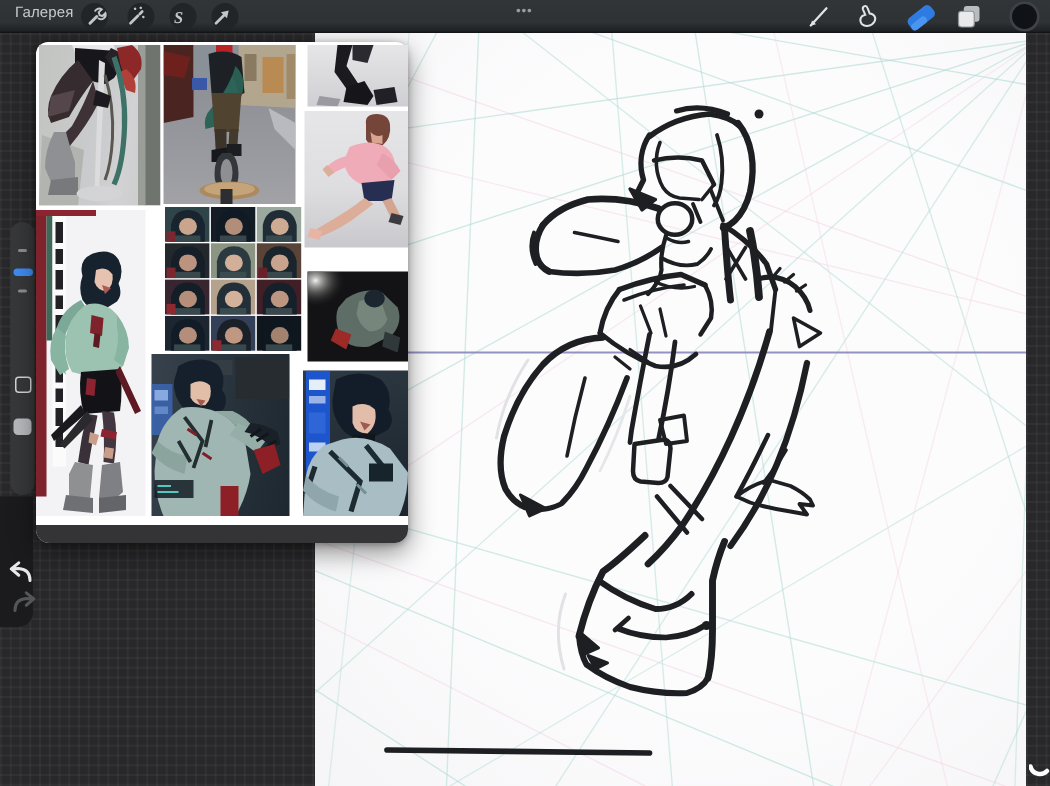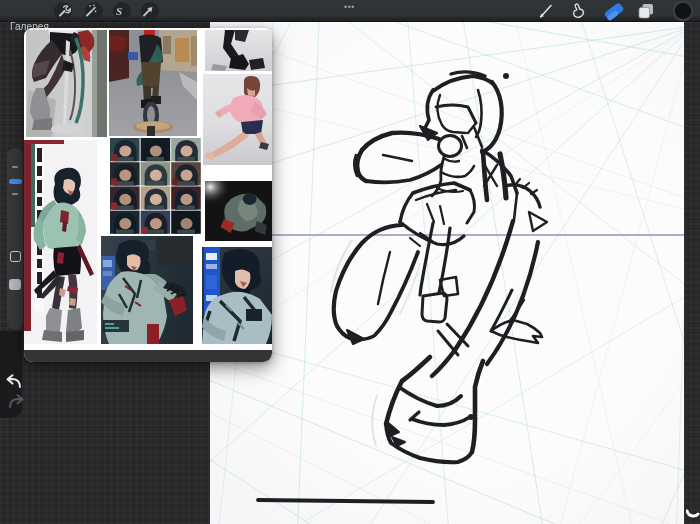--- a/index.html
+++ b/index.html
@@ -1,21 +1,21 @@
 <!DOCTYPE html>
 <html><head>
 <meta charset="utf-8">
 <style>
   html,body{margin:0;padding:0;}
   body{width:700px;height:524px;overflow:hidden;position:relative;
        background:#272728;font-family:"Liberation Sans",sans-serif;}
   .abs{position:absolute;}
   #topbar{left:0;top:0;width:700px;height:22px;background:linear-gradient(#313538 0%,#2e3235 72%,#26292c 85%,#1e2123 100%);
           border-bottom:1px solid #121415;box-sizing:border-box;}
-  #gallery{left:10px;top:21px;font-size:10px;color:#c9cbcd;letter-spacing:.1px;}
+  #gallery{left:10px;top:3px;font-size:10px;color:#c9cbcd;letter-spacing:.1px;}
   .tbtn{width:18px;height:18px;border-radius:50%;background:#212528;top:2px;}
   .desk{background:#28282a;
     background-image:
       linear-gradient(rgba(255,255,255,0.04) 1px, transparent 1px),
       linear-gradient(90deg, rgba(255,255,255,0.04) 1px, transparent 1px);
     background-size:6.5px 6.5px;}
   #canvas{left:210px;top:22px;width:474px;height:502px;background:radial-gradient(ellipse at 55% 45%, #fcfcfd 55%, #f5f5f7 100%);}
   #sidepanel{left:7px;top:148px;width:16px;height:182px;background:#37383a;border-radius:8px;}
   .tick{left:5px;width:6px;height:2px;background:#8d8f91;border-radius:1px;}
   #panel{left:24px;top:28px;width:248px;height:334px;background:#fff;

